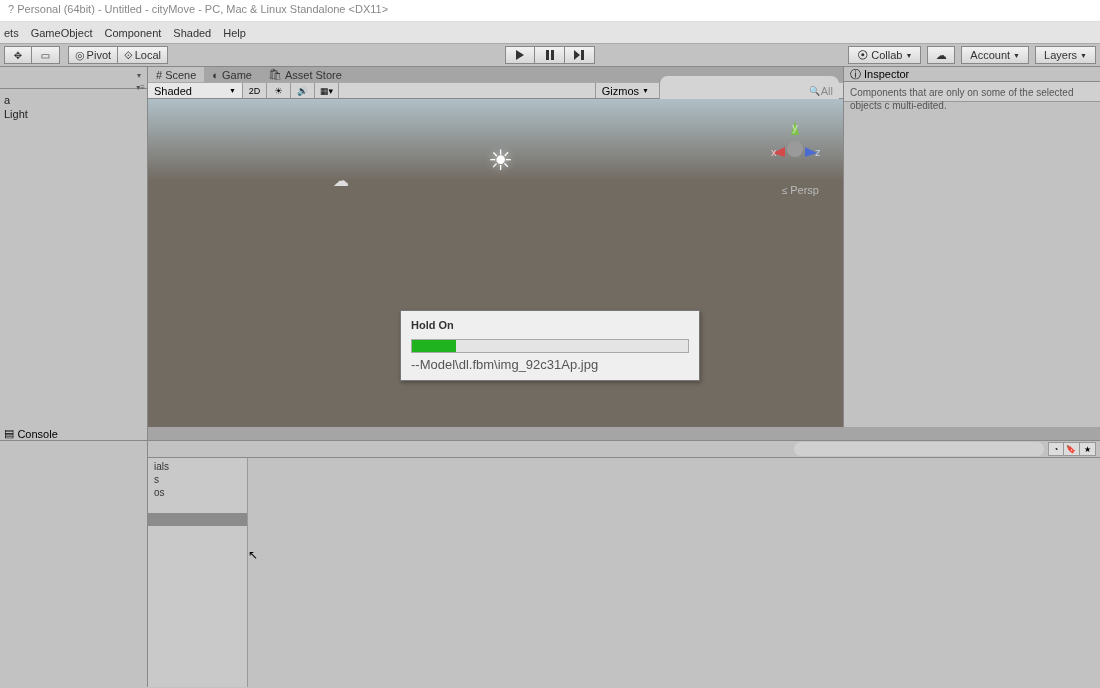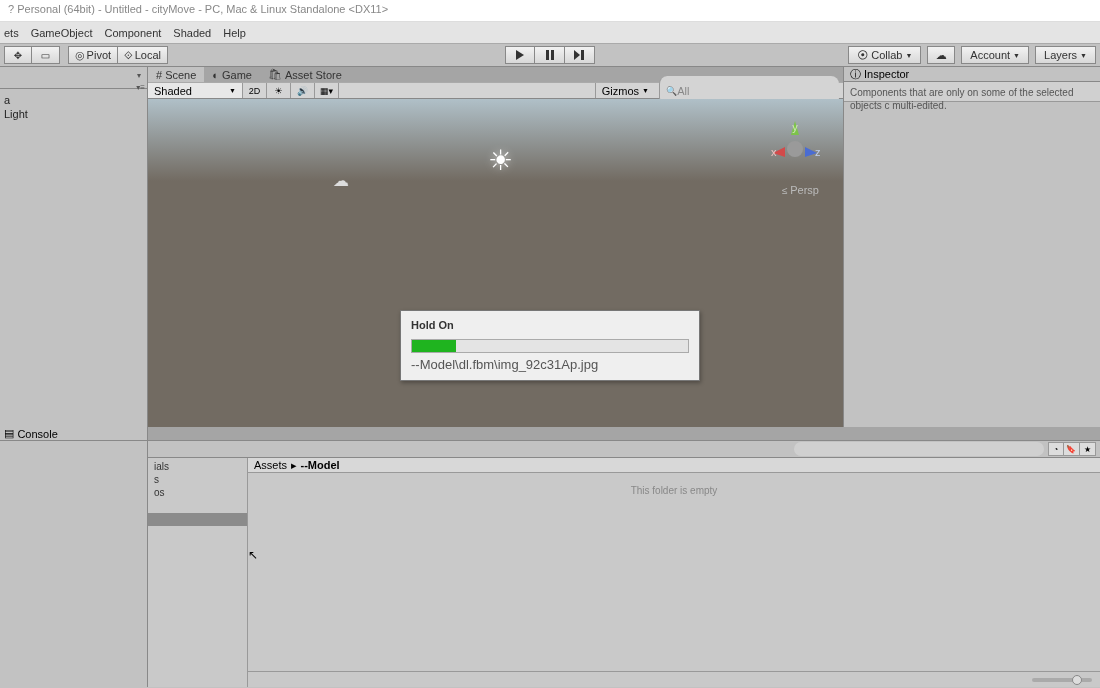--- a/index.html
+++ b/index.html
@@ -35,21 +35,21 @@
 .hierarchy-item { padding:1px 4px; font-size:11px; }
 
 .scene-panel { flex:1; background:#c2c2c2; display:flex; flex-direction:column; border-right:1px solid #888; }
 .scene-tabs { height:15px; display:flex; align-items:center; background:#a5a5a5; }
 .tab { padding:0 8px; height:15px; display:flex; align-items:center; gap:3px; font-size:10px; color:#333; cursor:default; }
 .tab.active { background:#c2c2c2; }
 .scene-toolbar { height:17px; background:#d4d4d4; border-top:1px solid #aaa; border-bottom:1px solid #888; display:flex; align-items:center; }
 .scene-tool-sel { height:15px; padding:0 6px; background:#e8e8e8; border-right:1px solid #999; display:flex; align-items:center; font-size:10px; min-width:95px; justify-content:space-between; }
 .scene-mini-btn { height:15px; width:24px; border-right:1px solid #999; display:flex; align-items:center; justify-content:center; font-size:9px; }
 .gizmos-sel { margin-left:auto; height:15px; padding:0 6px; display:flex; align-items:center; font-size:10px; border-left:1px solid #999; }
-.search-scene { height:30px; width:180px; background:#d4d4d4; border-left:1px solid #999; display:flex; align-items:center; padding:0 6px; font-size:10px; color:#888; border-radius:8px; margin:0 4px; }
+.search-scene { height:30px; width:180px; background:#d4d4d4; border-left:1px solid #999; display:flex; align-items:center; padding:0 6px; font-size:10px; color:#888; border-radius:8px; margin:0 4px;justify-content:flex-end; }
 .search-scene::before { content:"🔍 "; font-size:9px; }
 
 .scene-view { flex:1; background:linear-gradient(#b0c0c8 0%, #726b62 25%, #726b62 100%); position:relative; overflow:hidden; }
 .sun-icon { position:absolute; left:340px; top:45px; color:#fff; font-size:28px; text-shadow:0 0 8px rgba(255,255,255,0.6); }
 .cloud-icon { position:absolute; left:185px; top:72px; color:#ddd; font-size:16px; }
 .gizmo { position:absolute; right:18px; top:18px; width:60px; height:60px; }
 .persp { position:absolute; right:24px; top:85px; color:#bbb; font-size:10px; }
 
 .inspector { width:256px; background:#c2c2c2; display:flex; flex-direction:column; }
 .inspector-tab { height:15px; background:#c2c2c2; display:flex; align-items:center; padding:0 6px; gap:3px; font-size:10px; border-bottom:1px solid #888; }
@@ -252,33 +252,20 @@
       </div>
     </div>
     <div class="project-main">
       <div class="project-tree">
         <div class="project-tree-item">ials</div>
         <div class="project-tree-item">s</div>
         <div class="project-tree-item">os</div>
         <div class="project-tree-item empty"></div>
         <div class="project-tree-item sel">&nbsp;</div>
       </div>
-      <div class="project-content">
-        <div class="breadcrumb">
-          <span>Assets</span>
-          <span>▸</span>
-          <b>--Model</b>
-        </div>
-        <div class="folder-empty">This folder is empty</div>
-        <div class="project-footer">
-          <div class="slider-track">
-            <div class="slider-thumb"></div>
-          </div>
-        </div>
-      </div>
     </div>
   </div>
 </div>
 
 <div class="dialog">
   <div class="dialog-title">Hold On</div>
   <div class="progress-bar">
     <div class="progress-fill" id="prog-fill" style="width: 16%;"></div>
   </div>
   <div class="progress-text">--Model\dl.fbm\img_92c31Ap.jpg</div>

